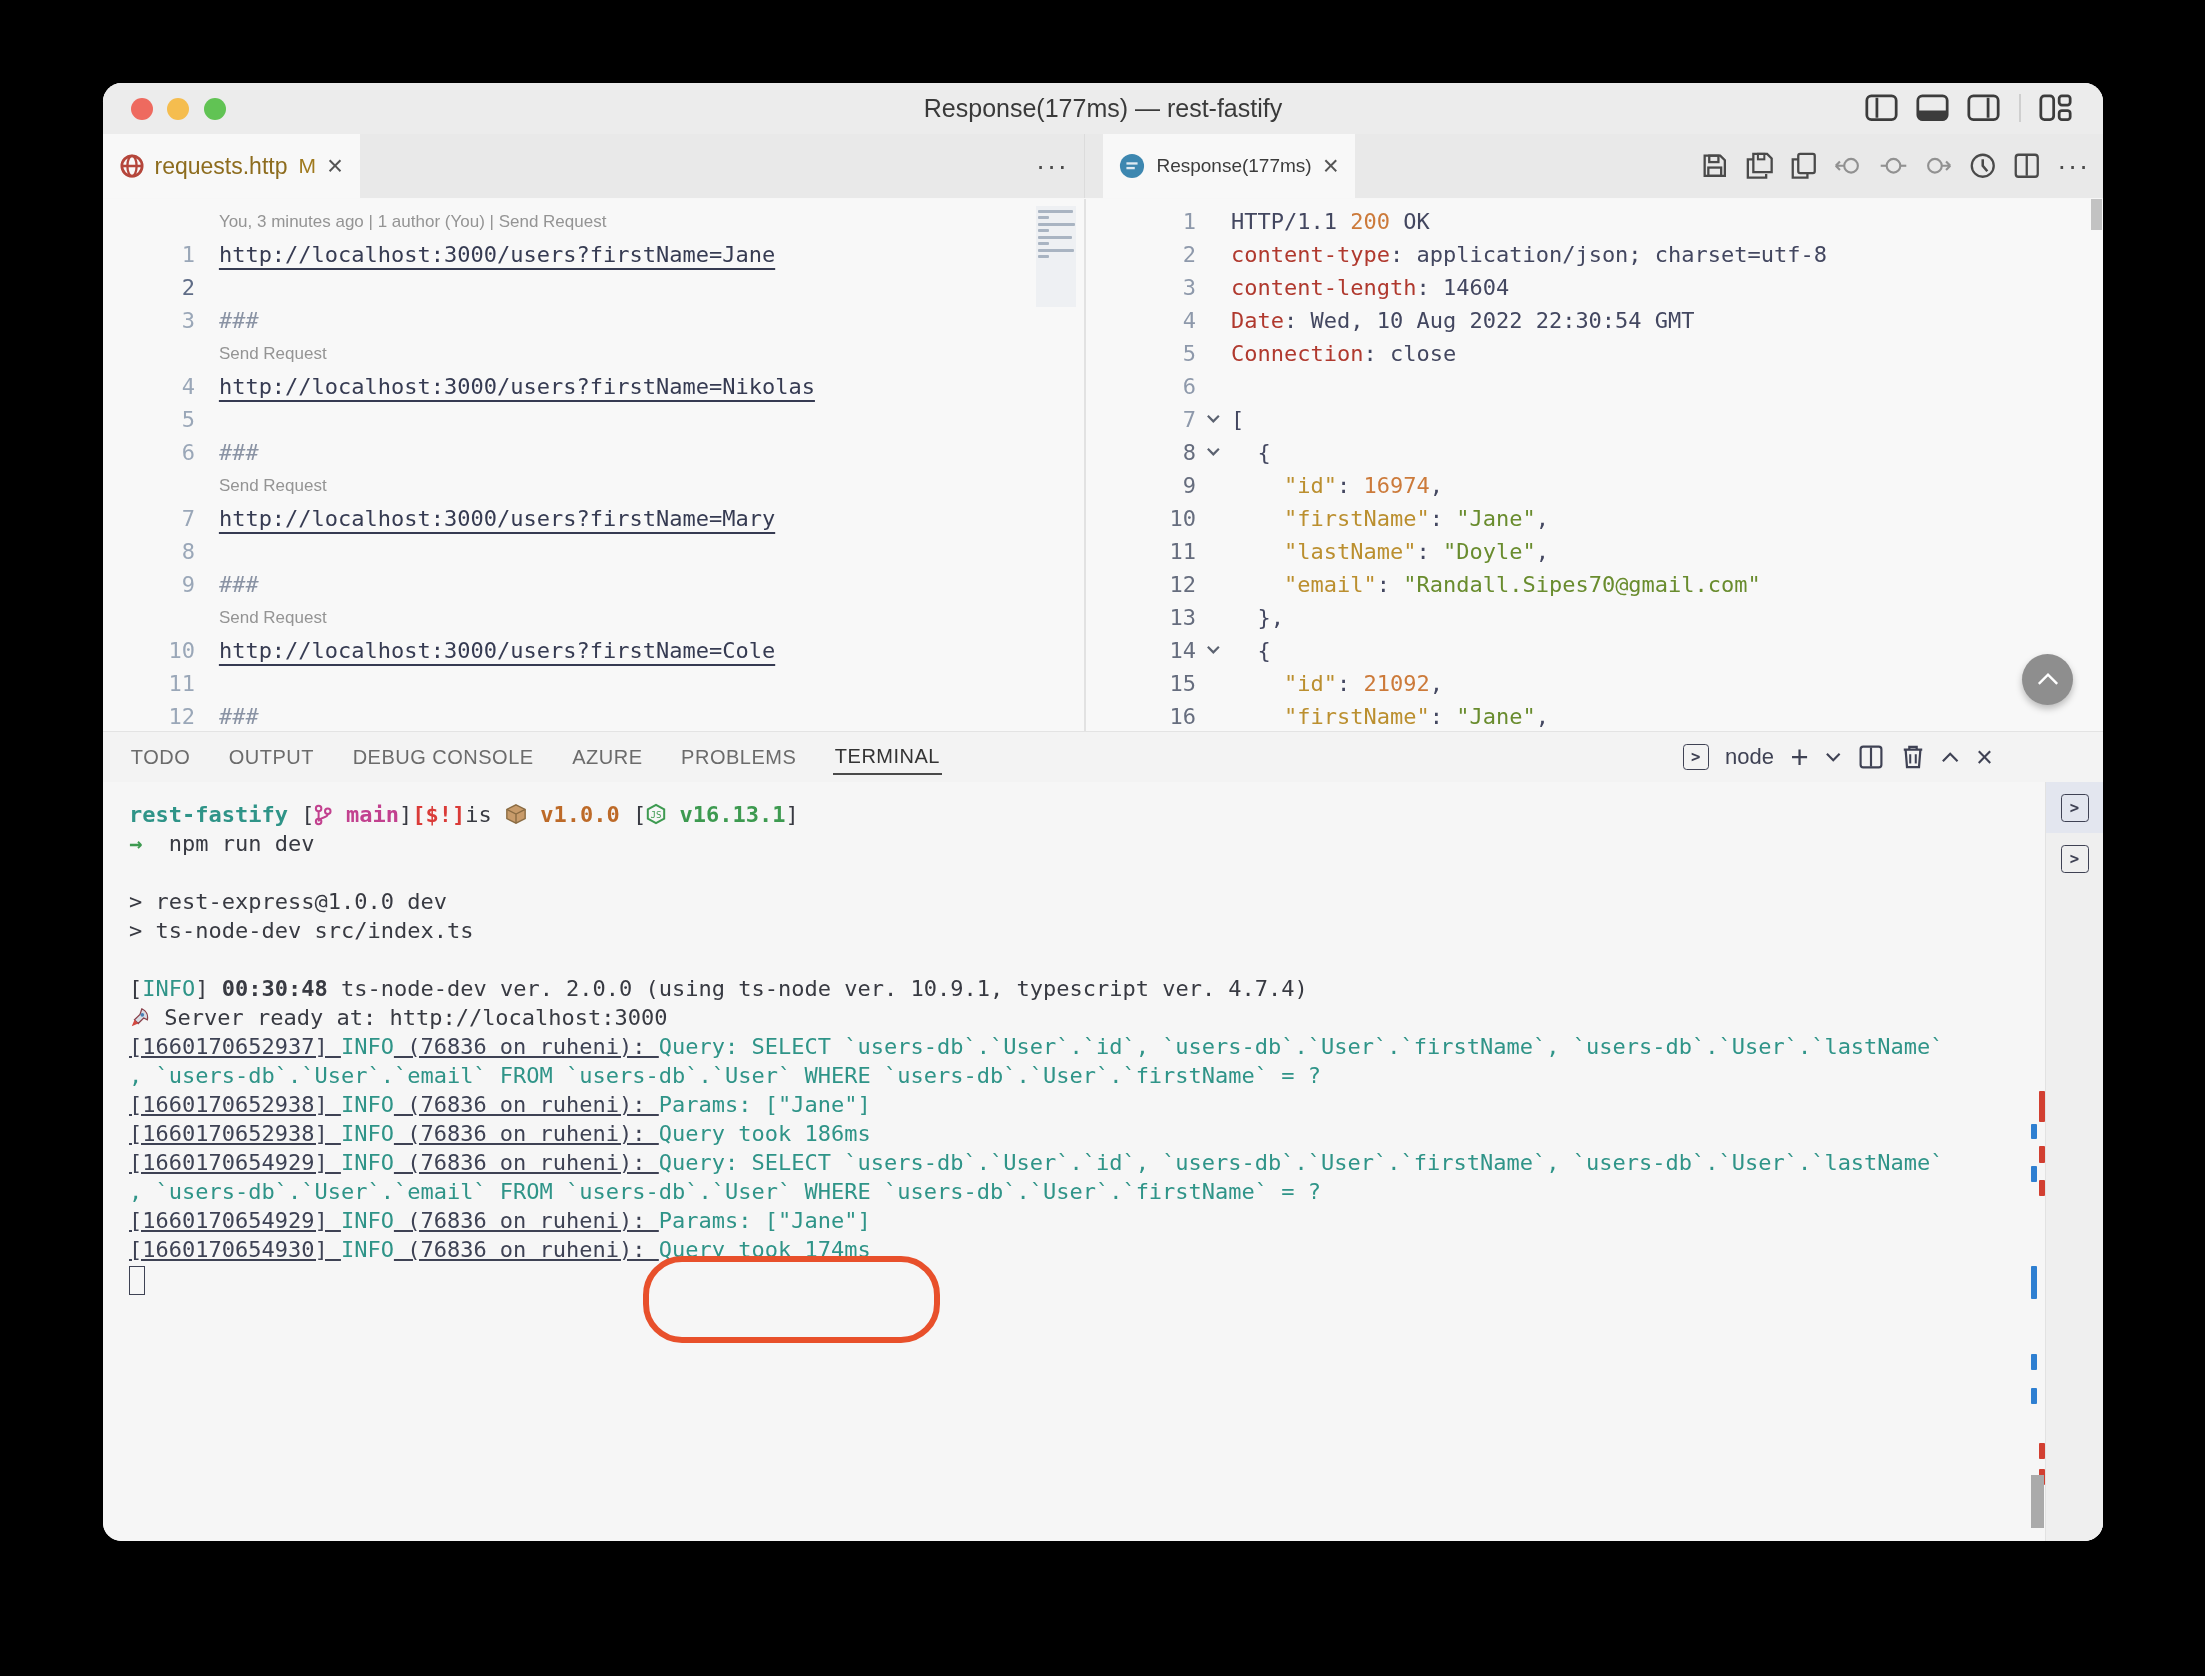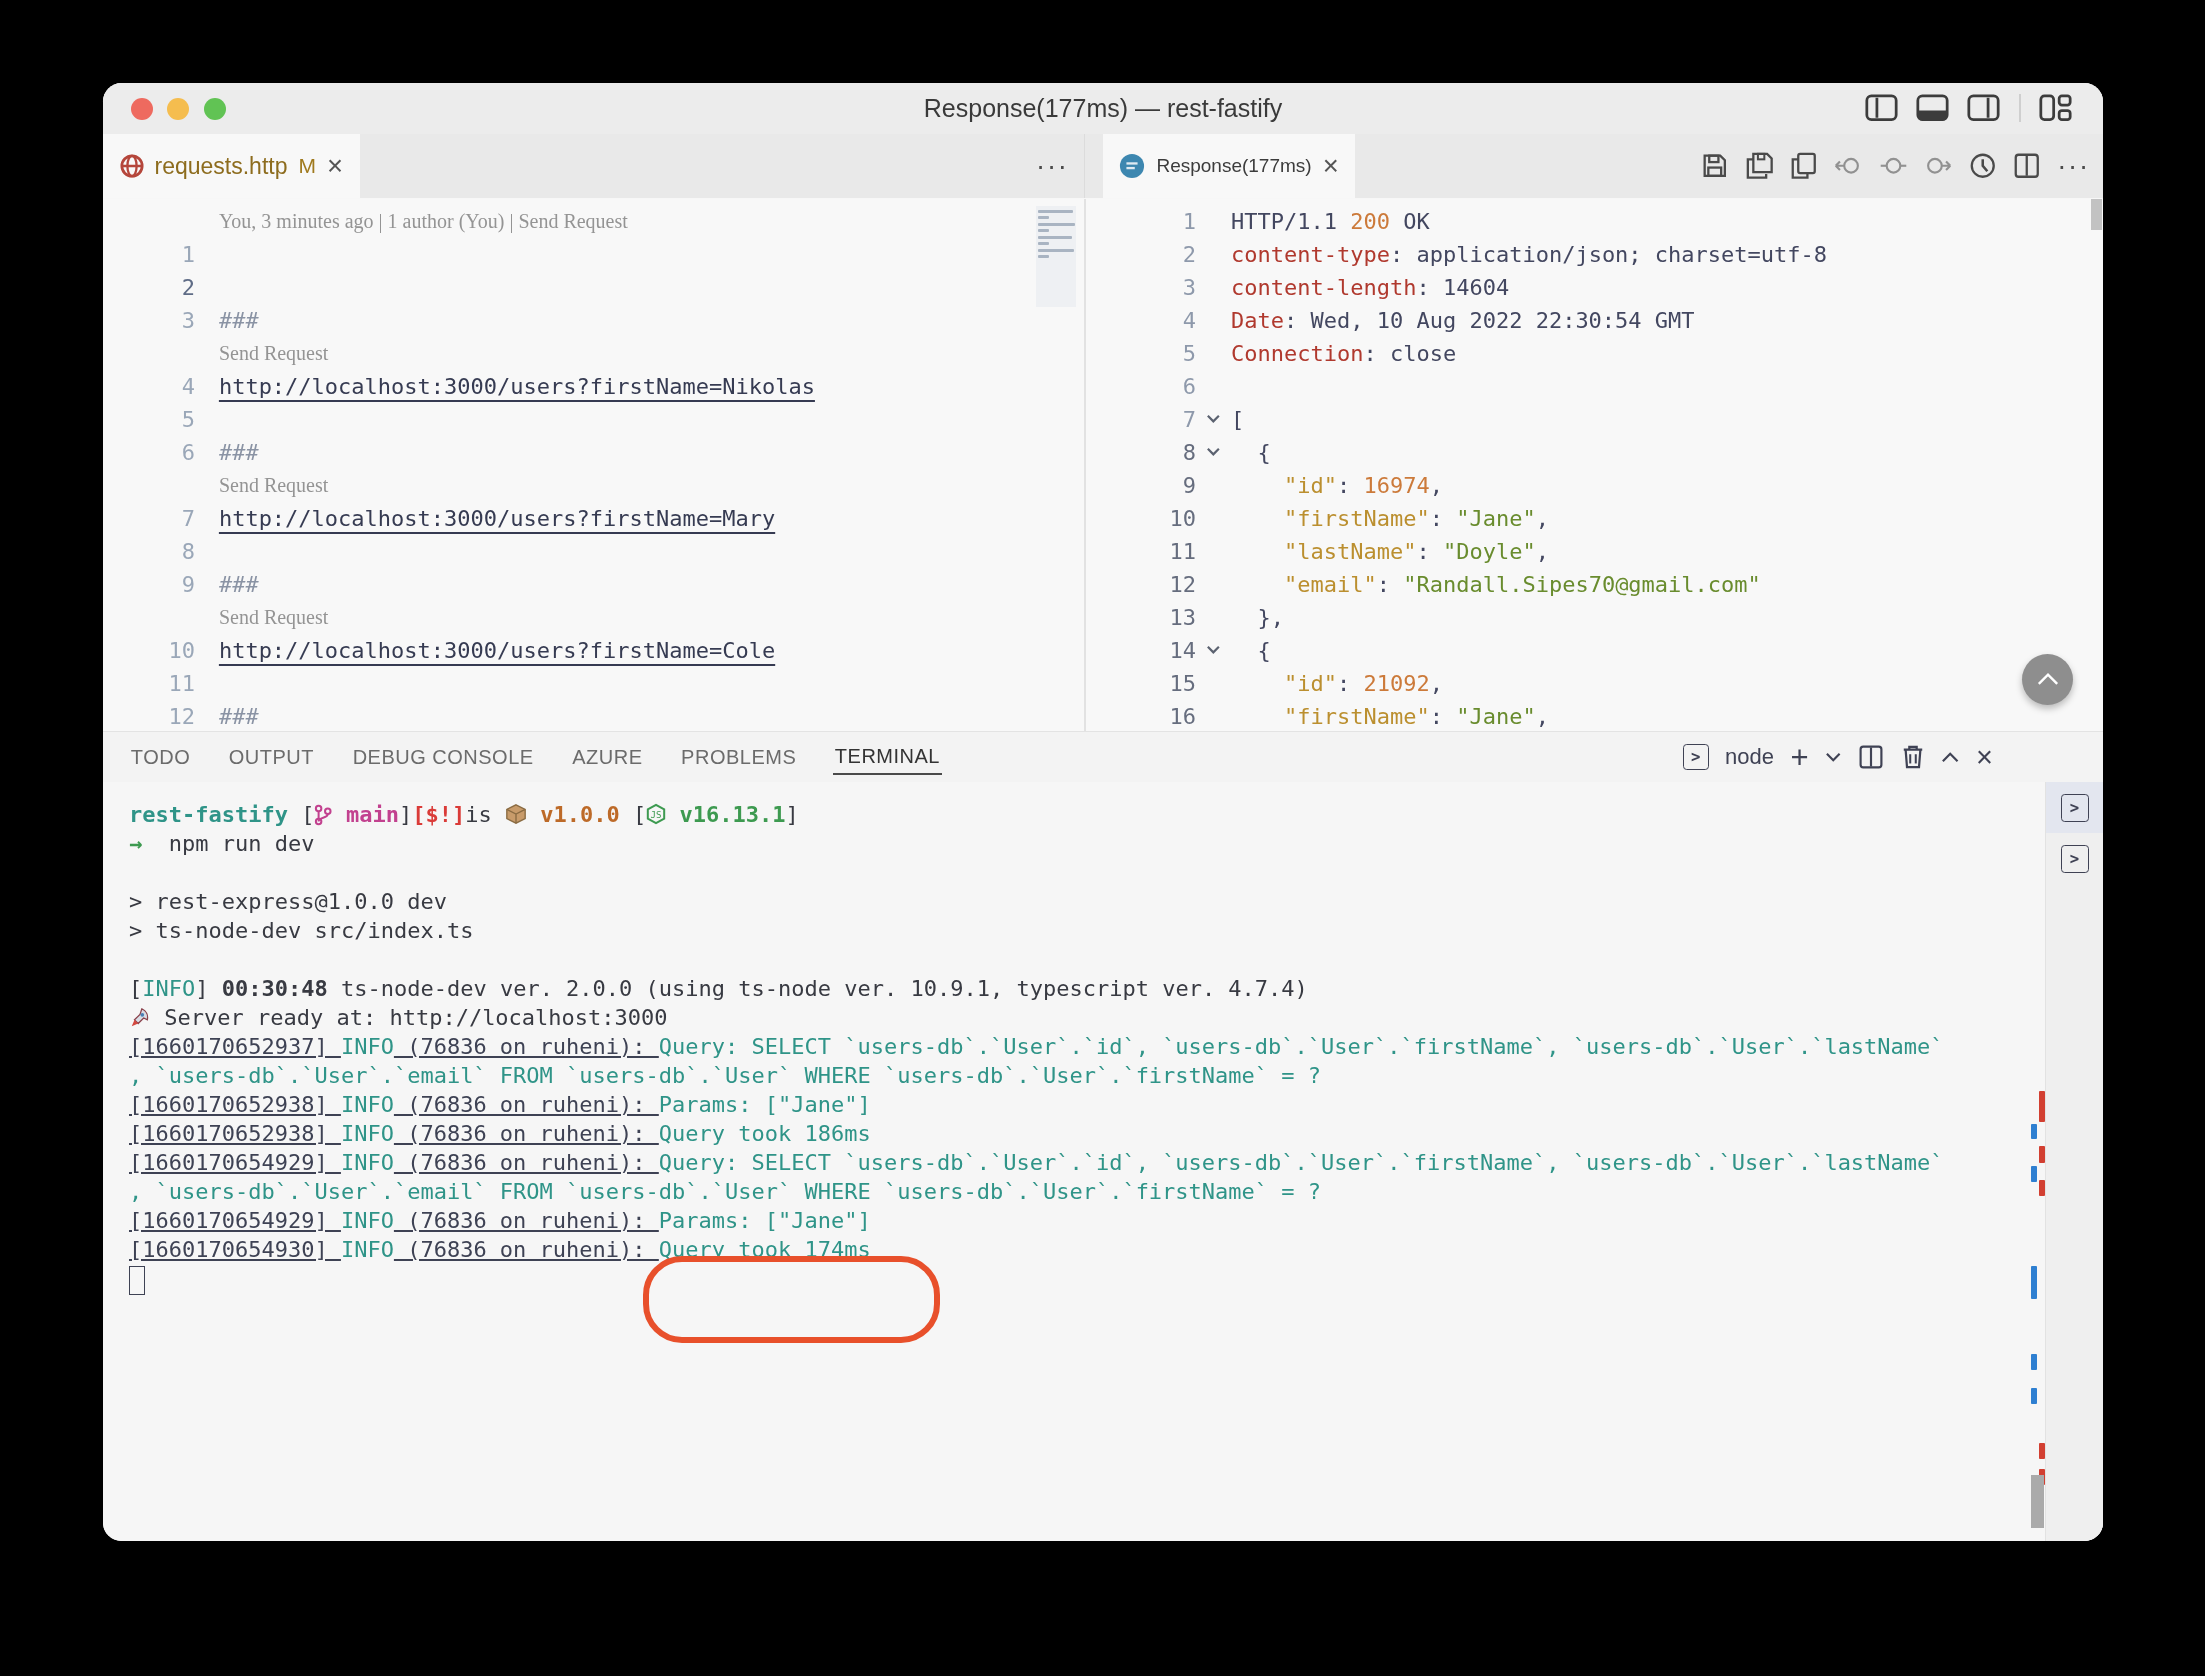--- a/index.html
+++ b/index.html
@@ -38,21 +38,21 @@
   .ed-left{position:absolute;left:0;top:0;width:981px;height:533px;padding-top:5.5px;box-sizing:border-box;}
   .ed-right{position:absolute;left:983px;top:0;width:1017px;height:533px;padding-top:5.5px;box-sizing:border-box;}
   .sash{position:absolute;left:981px;top:0;width:1.8px;height:533px;background:#e2e2e2;}
   .erow{display:flex;height:33px;line-height:33px;font-family:"DejaVu Sans Mono",monospace;font-size:22px;}
   .gut{width:92px;padding-right:18.4px;text-align:right;color:#9aa7b8;flex:none;}
   .gut.active{color:#5f6c86;}
   .gut2{width:110px;padding-right:5.5px;text-align:right;color:#8e99ab;flex:none;}
   .gut2.dark{color:#666d7e;}
   .fold{width:24px;flex:none;display:flex;align-items:center;justify-content:center;}
   .code{white-space:pre;color:#434760;padding-left:5.5px;}
-  .lens{font-family:Liberation Serif, serif;font-size:20px;color:#949494;}
+  .lens{font-family:Liberation Sans, sans-serif;font-size:17px;color:#949494;}
   .c-url{color:#363b52;text-decoration:underline;text-underline-offset:5.5px;}
   .c-cmt{color:#8a93a4;font-style:italic;}
   .c-ghost{color:#c3c6cc;}
   .c-hdr{color:#b0392e;}
   .c-num{color:#cc7a3a;}
   .c-key{color:#bb8f2f;}
   .c-str{color:#698c2e;}
   .cursor-block{display:inline-block;width:13px;height:26px;background:#d6d6d6;vertical-align:middle;margin-right:61px;}
   .minimap{position:absolute;left:933px;top:7.3px;width:40px;height:101px;background:rgba(170,190,215,.12);}
   .mm{height:2.8px;background:#a9b4c2;margin:3.7px 1.8px 0 1.8px;border-radius:0.9px;}
@@ -224,20 +224,21 @@
 
   <div class="editors">
 
     <div class="ed-left">
       <div class="erow">
             <div class="gut"></div>
             <div class="code lens"><span>You, 3 minutes ago | 1 author (You) | </span><span>Send Request</span></div>
           </div>
       <div class="erow">
             <div class="gut">1</div>
+            <div class="code"><span class="c-url">http://localhost:3000/users?firstName=Jane</span></div>
           </div>
       <div class="erow">
             <div class="gut active">2</div>
           </div>
       <div class="erow">
             <div class="gut">3</div>
             <div class="code c-cmt">###</div>
           </div>
       <div class="erow">
             <div class="gut"></div>

